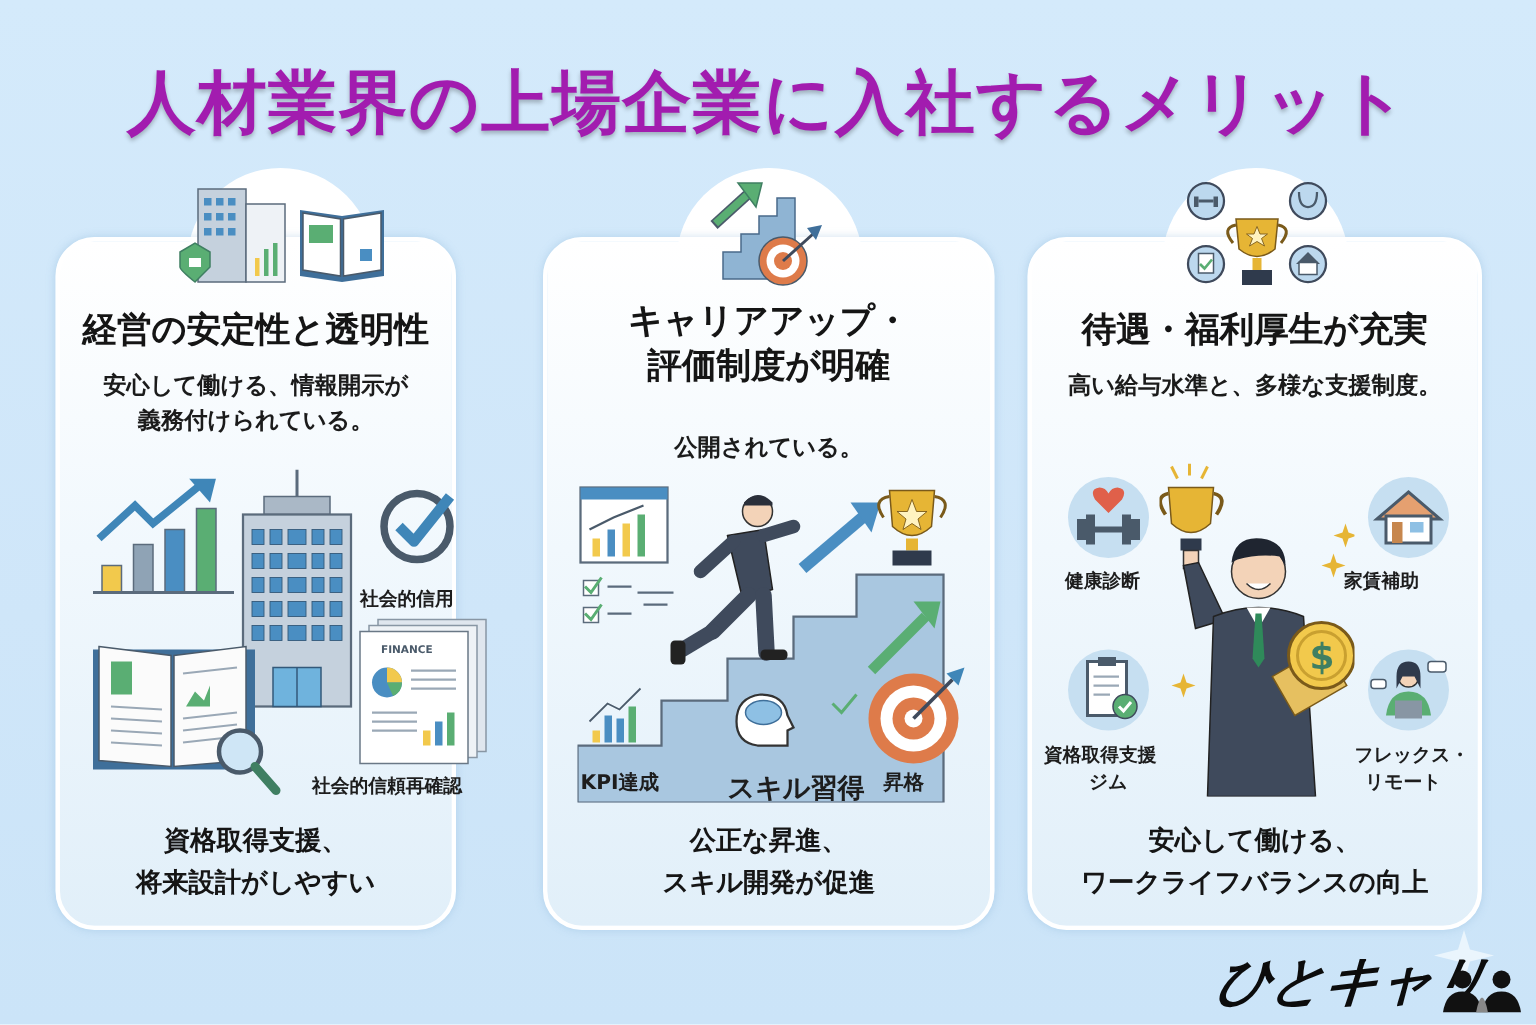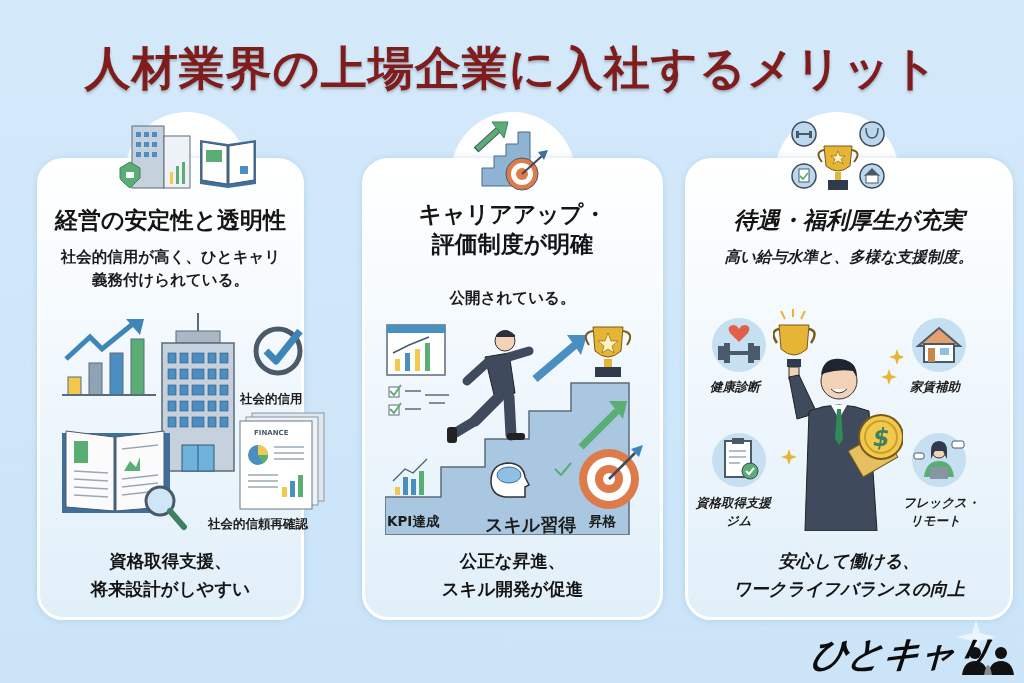--- a/index.html
+++ b/index.html
@@ -6,55 +6,55 @@
   html, body { width: 1024px; height: 683px; overflow: hidden; }
   body {
     background: linear-gradient(180deg, #d4eafb 0%, #cfe6f9 60%, #cbe4f8 100%);
     font-family: "DejaVu Sans", "Liberation Sans", sans-serif;
     color: #151515;
     position: relative;
   }
   .title {
     position: absolute; left: 0; top: 38px; width: 1024px;
     text-align: center; font-size: 46px; font-weight: bold; letter-spacing: 1px;
-    color: #7f1d1d; text-shadow: 0 2px 3px rgba(0,0,0,0.25);
+    color: #a21caf; text-shadow: 0 2px 3px rgba(0,0,0,0.25);
   }
   .card {
     position: absolute; top: 158px; height: 462px;
     background: linear-gradient(180deg, #ffffff 0%, #f1f8fd 45%, #e1eff9 100%);
     border-radius: 26px; border: 3px solid #ffffff;
     box-shadow: 0 0 6px rgba(120,170,210,0.35);
   }
   .bump {
     position: absolute; top: 112px; width: 124px; height: 90px;
     border-radius: 62px 62px 0 0; background: #fff;
   }
   .c1 { left: 37px; width: 267px; }
   .c2 { left: 362px; width: 301px; }
-  .c3 { left: 685px; width: 328px; font-style: italic; }
+  .c3 { left: 685px; width: 303px; }
   .b1 { left: 125px; } .b2 { left: 451px; } .b3 { left: 775px; }
   .card-title { position: absolute; left: 0; width: 100%; text-align: center; font-weight: bold; font-size: 23px; line-height: 30px; }
   .card-desc { position: absolute; left: 0; width: 100%; text-align: center; font-weight: bold; font-size: 15.5px; line-height: 23px; color: #1b1b1b; }
   .card-foot { position: absolute; left: 0; width: 100%; text-align: center; font-weight: bold; font-size: 17.5px; line-height: 27px; }
   .lbl { position: absolute; font-weight: bold; font-size: 12.5px; color: #1d1d1d; white-space: nowrap; text-align: center; }
   .icon { position: absolute; }
   .logo {
     position: absolute; left: 812px; top: 630px; font-size: 36px; font-weight: bold; font-style: italic;
     color: #0c0c0c; letter-spacing: -1px; transform: skewX(-12deg);
   }
 </style>
 </head>
 <body>
 
 <div class="title">人材業界の上場企業に入社するメリット</div>
 
 <div class="bump b1"></div>
 <div class="card c1">
   <div class="card-title" style="top:44px;">経営の安定性と透明性</div>
-  <div class="card-desc" style="top:85px;">社会的信用が高く、ひとキャリ</div>
+  <div class="card-desc" style="top:85px;">安心して働ける、情報開示が</div>
   <div class="card-desc" style="top:108px;">義務付けられている。</div>
 
   <svg class="icon" style="left:20px;top:158px;" width="100" height="80" viewBox="0 0 100 80">
     <rect x="8" y="58" width="13" height="18" fill="#f2c94c" stroke="#5b6b7c" stroke-width="1"></rect>
     <rect x="29" y="44" width="13" height="32" fill="#8fa3b5" stroke="#5b6b7c" stroke-width="1"></rect>
     <rect x="50" y="34" width="13" height="42" fill="#4a8ec2" stroke="#5b6b7c" stroke-width="1"></rect>
     <rect x="71" y="20" width="13" height="56" fill="#5aae73" stroke="#5b6b7c" stroke-width="1"></rect>
     <line x1="2" y1="76" x2="96" y2="76" stroke="#5b6b7c" stroke-width="2"></line>
     <polyline points="6,40 30,18 42,30 74,4" fill="none" stroke="#3f86b8" stroke-width="5"></polyline>
     <polygon points="66,0 84,0 80,16" fill="#3f86b8"></polygon>
@@ -277,21 +277,21 @@
   </svg>
   <div class="lbl" style="left:22px;top:218px;">健康診断</div>
 
   <svg class="icon" style="left:222px;top:155px;" width="58" height="58" viewBox="0 0 58 58">
     <circle cx="29" cy="29" r="27" fill="#c6dff1"></circle>
     <polygon points="8,30 29,12 50,30" fill="#e5a070" stroke="#4a5a6a" stroke-width="2"></polygon>
     <rect x="14" y="28" width="30" height="18" fill="#fff" stroke="#4a5a6a" stroke-width="2"></rect>
     <rect x="18" y="32" width="7" height="14" fill="#c7874e"></rect>
     <rect x="30" y="32" width="9" height="7" fill="#8ec0e4"></rect>
   </svg>
-  <div class="lbl" style="left:222px;top:218px;">家賃補助</div>
+  <div class="lbl" style="left:208px;top:218px;">家賃補助</div>
 
   <svg class="icon" style="left:22px;top:270px;" width="58" height="58" viewBox="0 0 58 58">
     <circle cx="29" cy="29" r="27" fill="#c6dff1"></circle>
     <rect x="15" y="10" width="26" height="36" fill="#fff" stroke="#4a5a6a" stroke-width="2"></rect>
     <rect x="22" y="7" width="12" height="6" fill="#4a5a6a"></rect>
     <g stroke="#9aa8b6" stroke-width="1.5">
         <line x1="19" y1="20" x2="36" y2="20"></line>
         <line x1="19" y1="26" x2="36" y2="26"></line>
         <line x1="19" y1="32" x2="30" y2="32"></line>
       </g>

